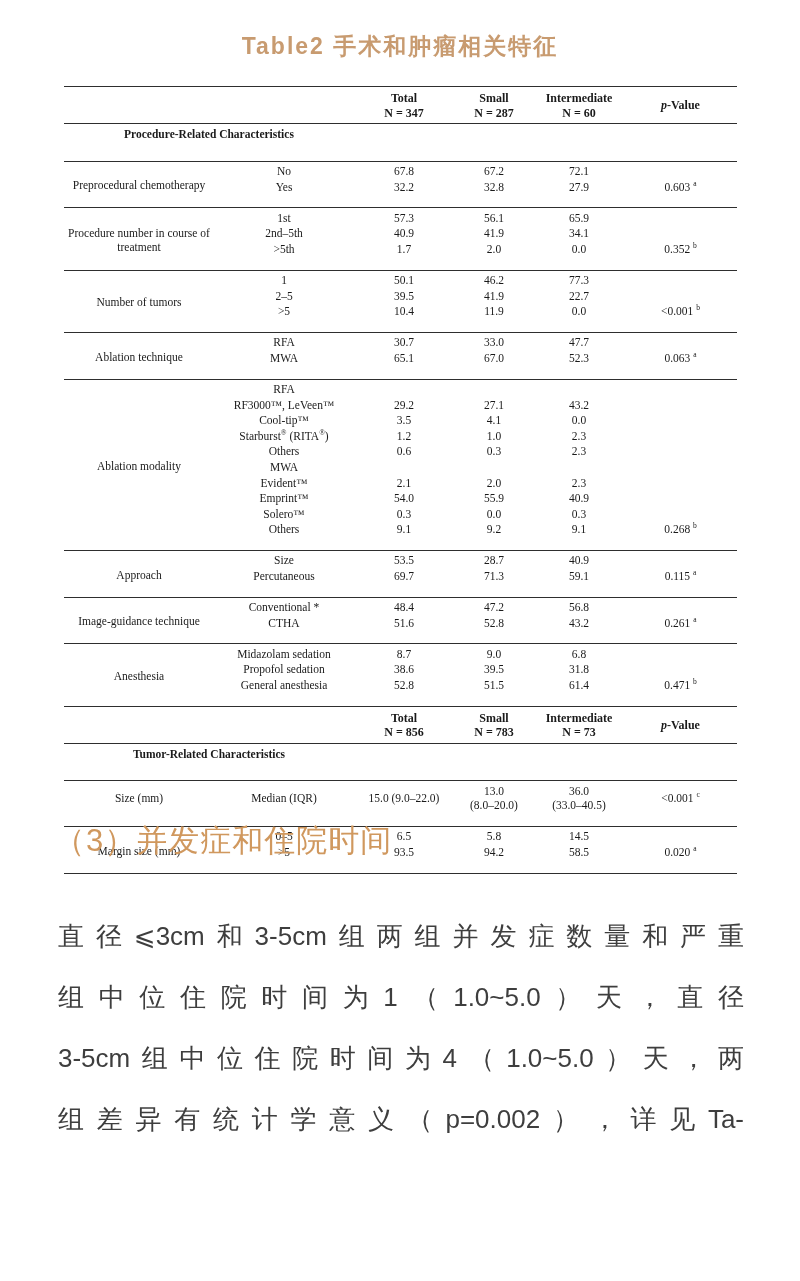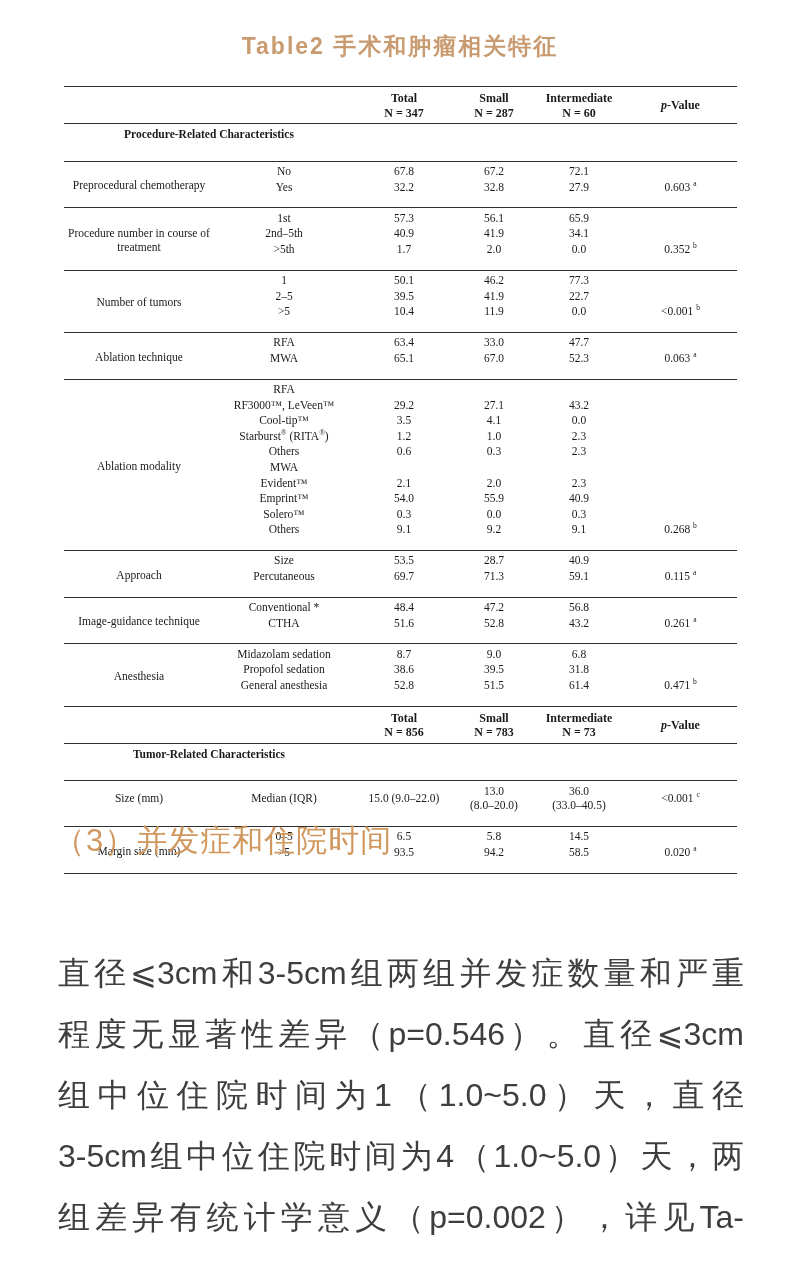--- a/index.html
+++ b/index.html
@@ -62,22 +62,22 @@
   .heading{
     position:absolute;top:818px;left:54px;
     margin:0;
     font-size:31px;line-height:46px;
     font-weight:normal;
     letter-spacing:1px;
   }
 
   
   .paragraph{
-    position:absolute;top:943px;left:58px;width:686px;
-    font-size:32px;
+    position:absolute;top:906px;left:58px;width:686px;
+    font-size:26px;
     font-weight:400;
   }
   .paragraph .bline{
     line-height:61px;
     height:61px;
     text-align:justify;
     text-align-last:justify;
     white-space:nowrap;
   }
   .paragraph .bline.last{
@@ -169,21 +169,21 @@
           <tr class="grow glast">
             <td class="dcell">&gt;5</td>
             <td class="dcell">10.4</td>
             <td class="dcell">11.9</td>
             <td class="dcell">0.0</td>
             <td class="dcell">&lt;0.001 <sup>b</sup></td>
           </tr>
           <tr class="grow gfirst">
             <td rowspan="2" class="glabel">Ablation technique</td>
             <td class="dcell">RFA</td>
-            <td class="dcell">63.4</td>
+            <td class="dcell">30.7</td>
             <td class="dcell">33.0</td>
             <td class="dcell">47.7</td>
             <td class="dcell"></td>
           </tr>
           <tr class="grow glast">
             <td class="dcell">MWA</td>
             <td class="dcell">65.1</td>
             <td class="dcell">67.0</td>
             <td class="dcell">52.3</td>
             <td class="dcell">0.063 <sup>a</sup></td>
@@ -348,19 +348,18 @@
             <td class="dcell">0.020 <sup>a</sup></td>
           </tr>
         </tbody>
     </table>
   </div>
 
   <h2 class="heading" style="color: rgb(208, 152, 94);">（3）并发症和住院时间</h2>
 
   <div class="paragraph" style="color: rgb(62, 62, 62);">
       <div class="bline">直径⩽3cm和3-5cm组两组并发症数量和严重</div>
-      <div class="bline">程度无显著性差异（p=0.546）。直径⩽3cm</div>
       <div class="bline">组中位住院时间为1（1.0~5.0）天，直径</div>
       <div class="bline">3-5cm组中位住院时间为4（1.0~5.0）天，两</div>
       <div class="bline">组差异有统计学意义（p=0.002），详见Ta-</div>
     </div>
 
 </div>
 
 </body></html>

